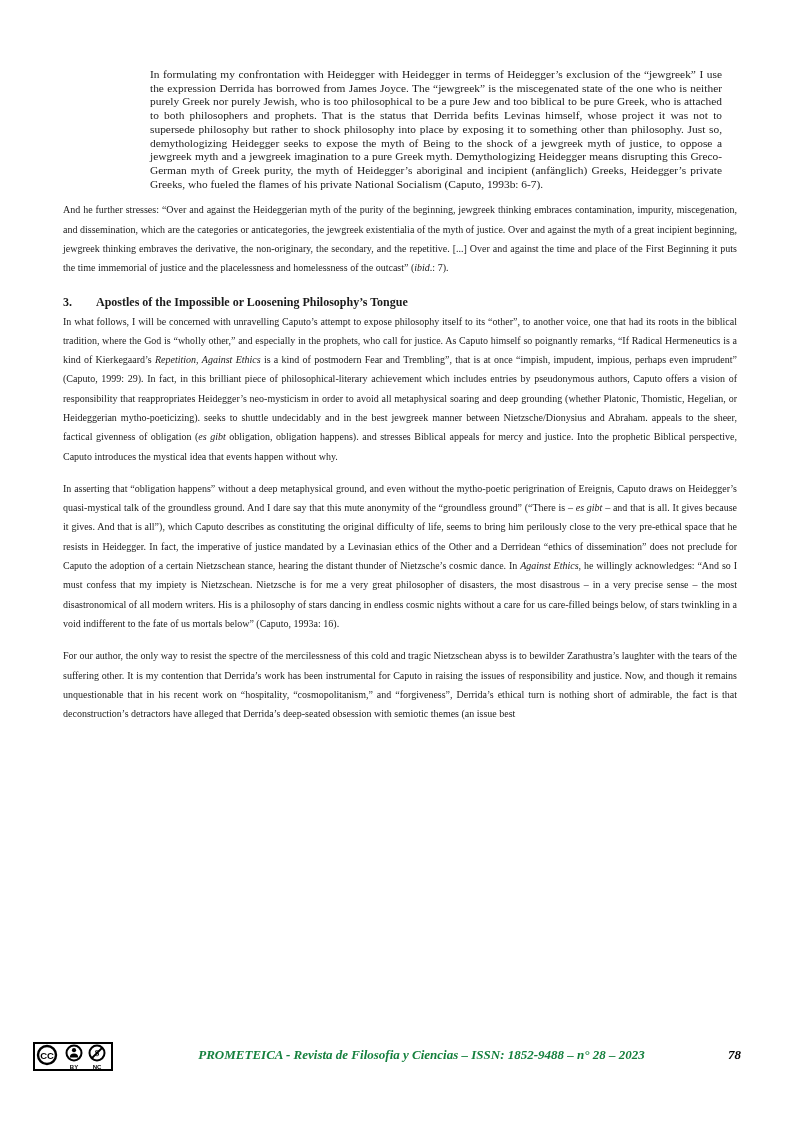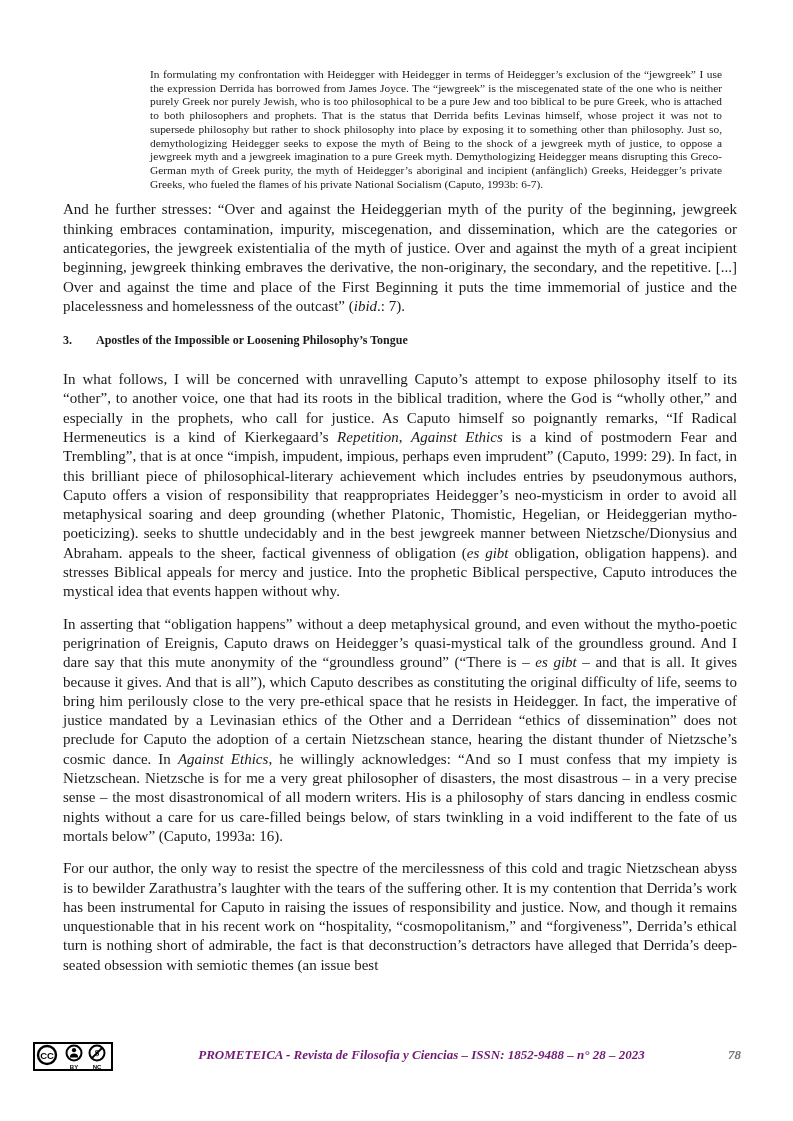--- a/index.html
+++ b/index.html
@@ -20,37 +20,37 @@
     font-family: Liberation Serif, serif;
   }
   .blockquote {
     margin: 0 15px 0 87px;
     font-size: 11.4px;
     line-height: 13.7px;
     text-align: justify;
   }
   .para {
     margin: 13px 0 0 0;
-    font-size: 15px;
+    font-size: 10px;
     line-height: 19.3px;
     text-align: justify;
   }
   .para.first-after-quote { margin-top: 9px; }
   .section-heading {
     margin: 15px 0 0 0;
     font-size: 12px;
     line-height: 19px;
     font-weight: bold;
     text-align: left;
   }
   .section-heading .num {
     display: inline-block;
     width: 33px;
   }
-  .para.first-after-heading { margin-top: 20px; }
+  .para.first-after-heading { margin-top: 0; }
   .footer {
     position: absolute;
     left: 0;
     top: 1038px;
     width: 793px;
     height: 40px;
   }
   .cc-badge {
     position: absolute;
     left: 33px;
@@ -58,31 +58,31 @@
   }
   .journal-line {
     position: absolute;
     left: 150px;
     right: 100px;
     top: 9px;
     text-align: center;
     font-style: italic;
     font-weight: bold;
     font-size: 13px;
-    color: #701a75;
+    color: #15803d;
     white-space: nowrap;
   }
   .page-number {
     position: absolute;
     right: 52px;
     top: 9px;
     font-style: italic;
     font-weight: bold;
     font-size: 13px;
-    color: #737373;
+    color: #000000;
   }
 </style>
 </head>
 <body>
 
 <div class="page">
   <div class="content">
 
     <div class="blockquote"><span>In formulating my confrontation with Heidegger with Heidegger in terms of Heidegger’s exclusion of the “jewgreek” I use the expression Derrida has borrowed from James Joyce. The “jewgreek” is the miscegenated state of the one who is neither purely Greek nor purely Jewish, who is too philosophical to be a pure Jew and too biblical to be pure Greek, who is attached to both philosophers and prophets. That is the status that Derrida befits Levinas himself, whose project it was not to supersede philosophy but rather to shock philosophy into place by exposing it to something other than philosophy. Just so, demythologizing Heidegger seeks to expose the myth of Being to the shock of a jewgreek myth of justice, to oppose a jewgreek myth and a jewgreek imagination to a pure Greek myth. Demythologizing Heidegger means disrupting this Greco-German myth of Greek purity, the myth of Heidegger’s aboriginal and incipient (anfänglich) Greeks, Heidegger’s private Greeks, who fueled the flames of his private National Socialism (Caputo, 1993b: 6-7).</span></div>
 

